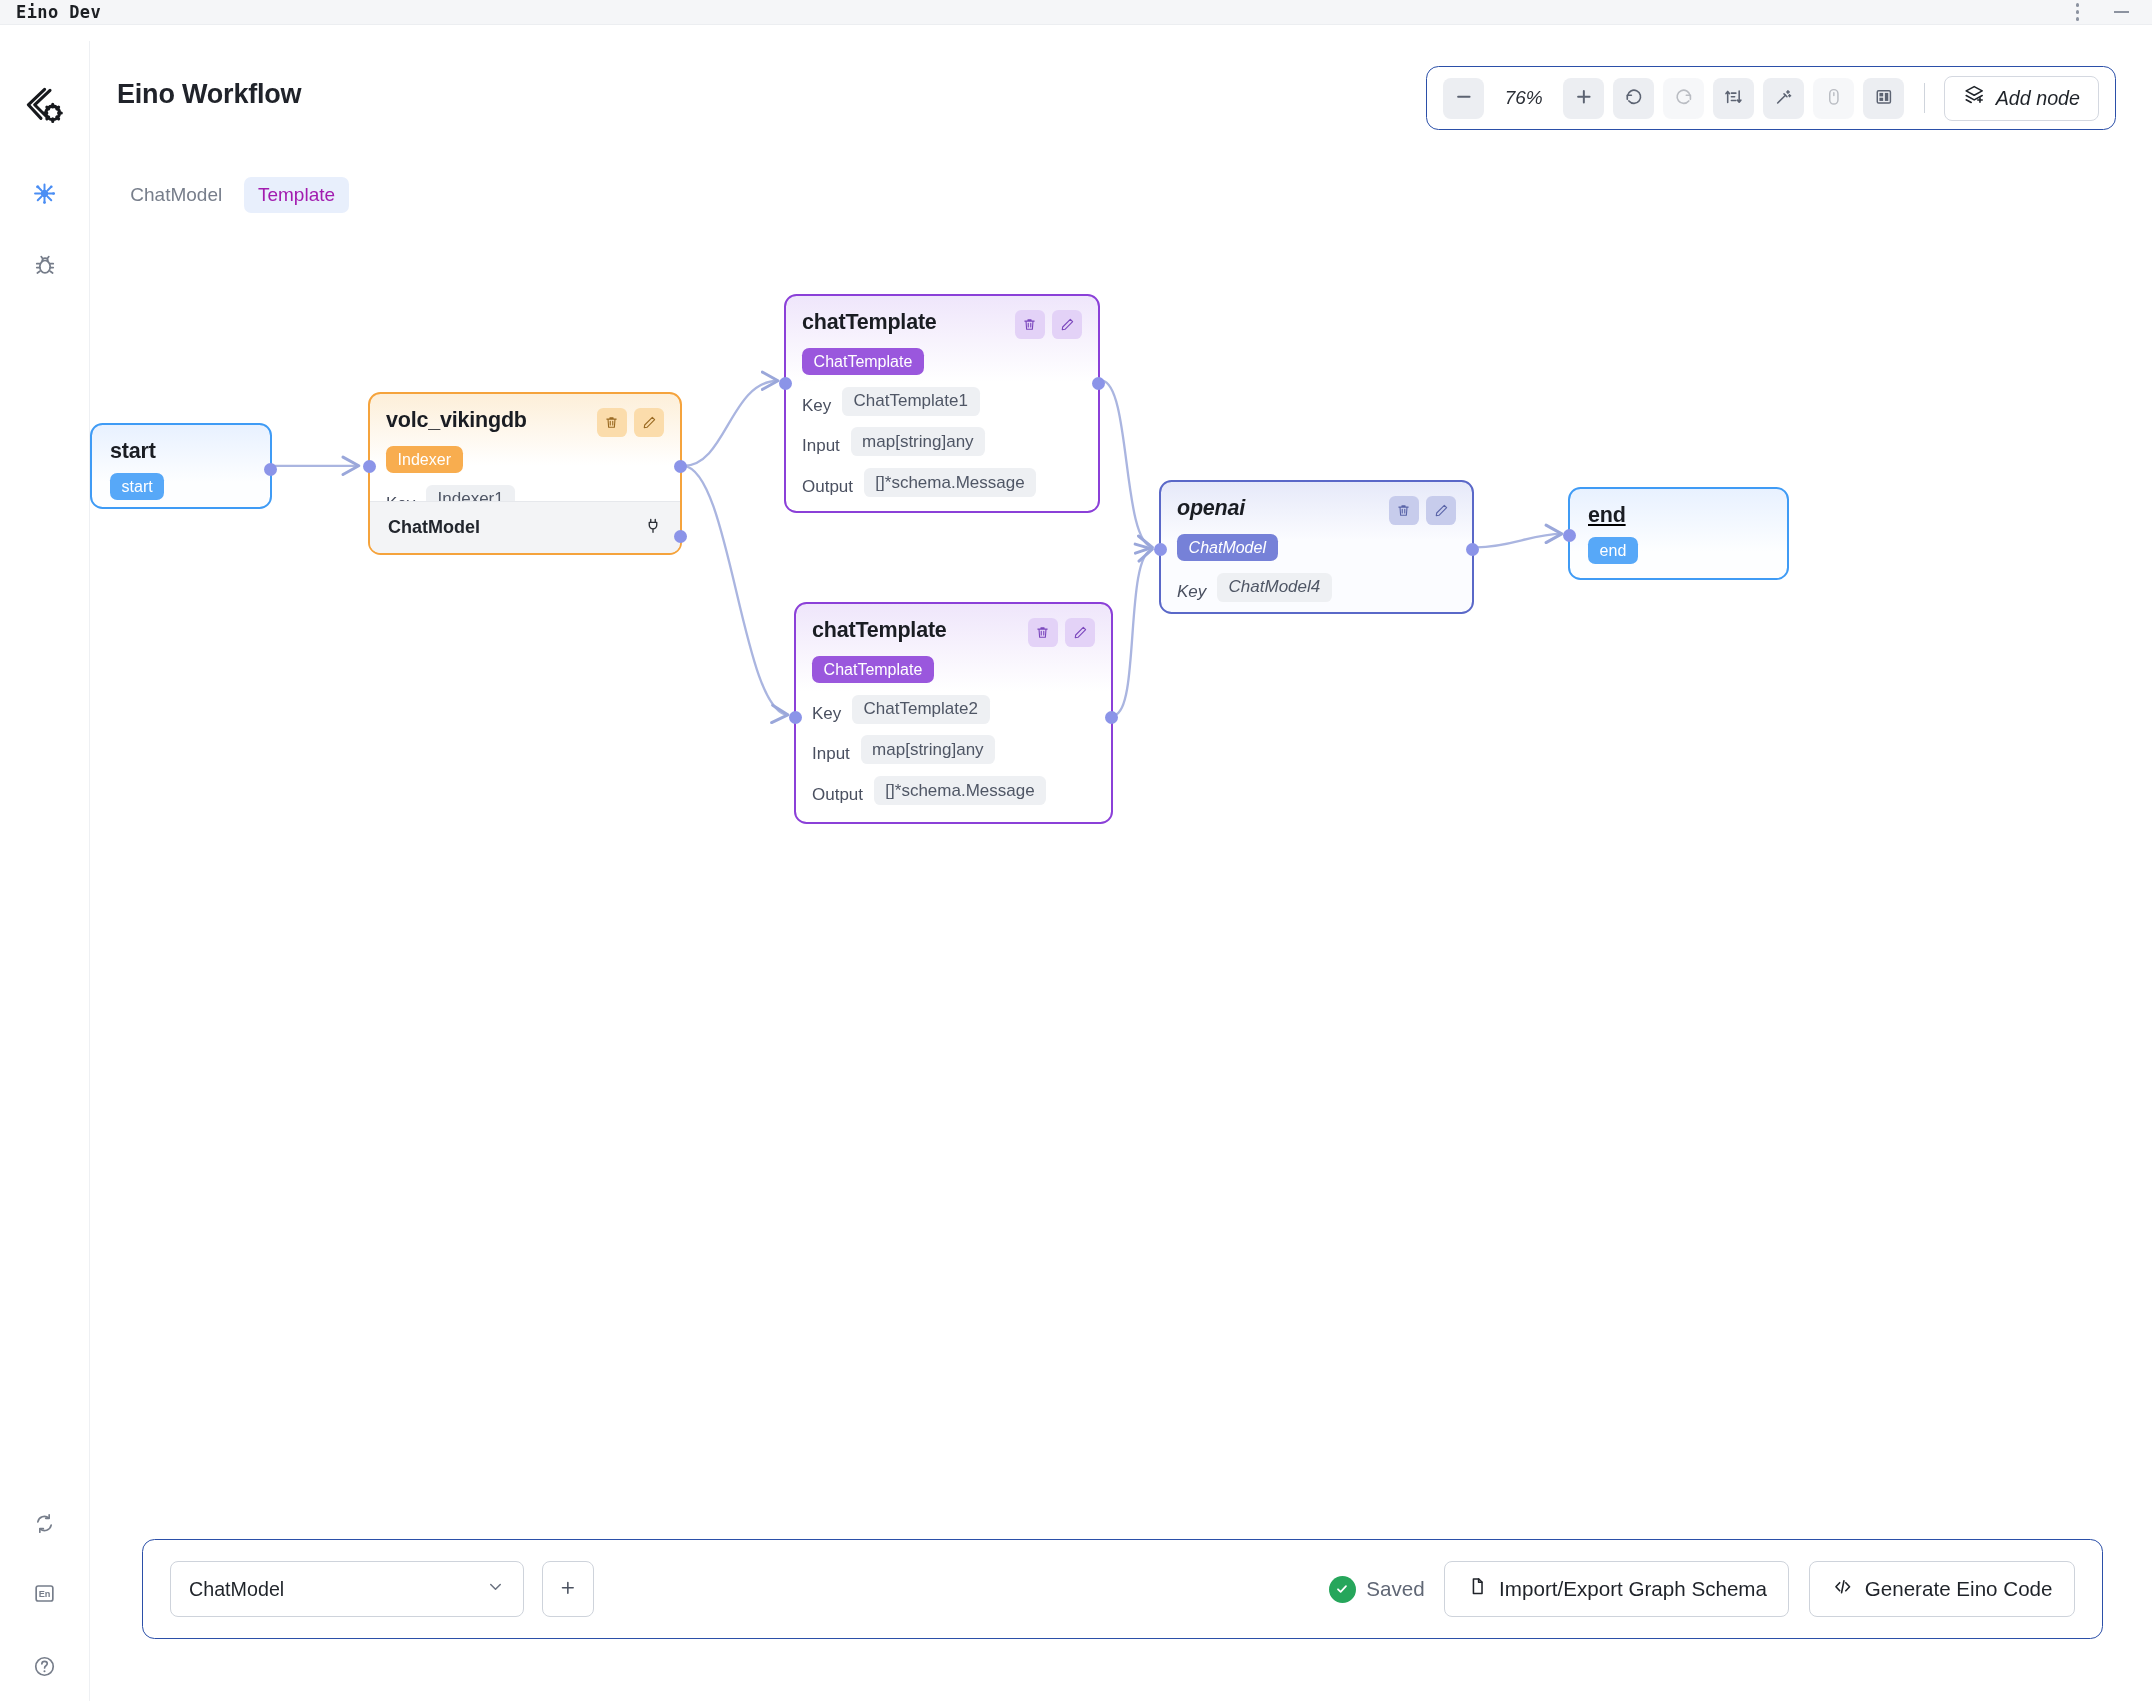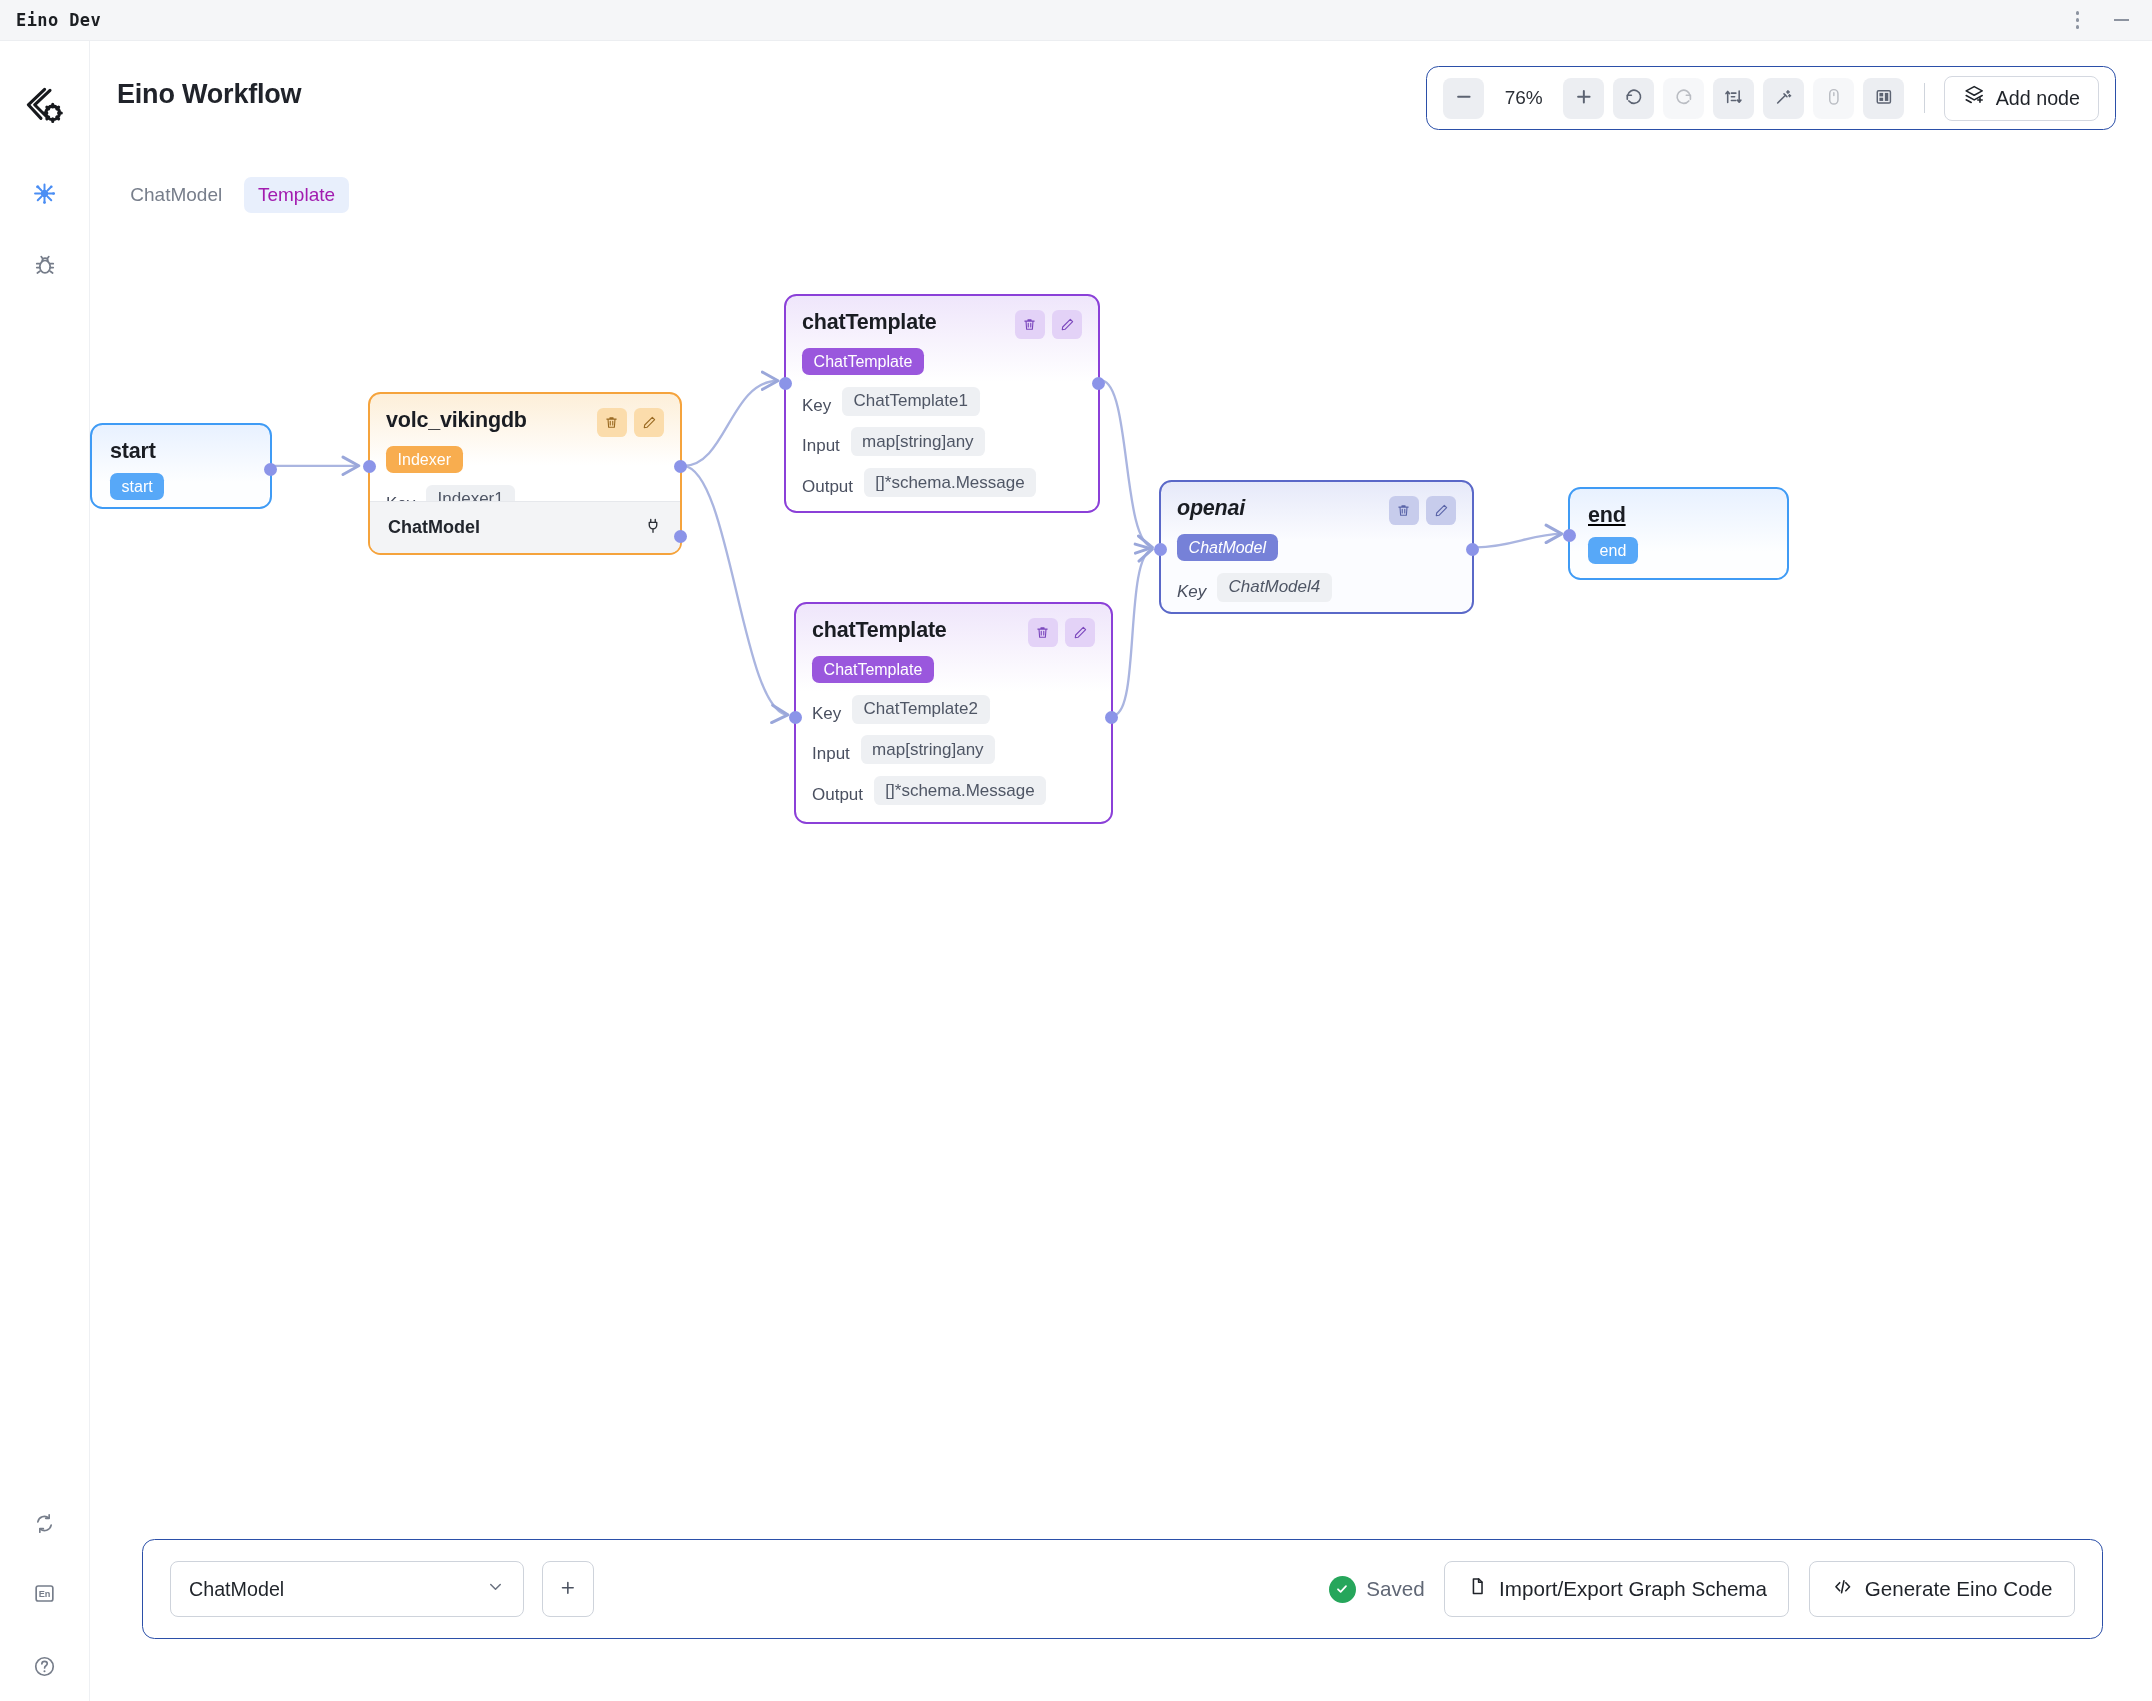--- a/index.html
+++ b/index.html
@@ -5,21 +5,21 @@
   * { box-sizing: border-box; margin: 0; padding: 0; }
   html, body {
     width: 2153px; height: 1702px;
     background: #ffffff;
     font-family: "Liberation Sans", sans-serif;
     overflow: hidden;
   }
 
   
   .titlebar {
-    position: absolute; left: 0; top: 0; width: 2153px; height: 41px;
+    position: absolute; left: 0; top: 0; width: 2153px; height: 25px;
     background: #f5f6f8;
     border-bottom: 0.9px solid #eceef1;
     display: flex; align-items: center;
   }
   .titlebar-title {
     font-family: "DejaVu Sans Mono", monospace;
     font-size: 17px; font-weight: 700; color: #1c1f23;
     margin-left: 16px; letter-spacing: 0.4px;
   }
   .titlebar-right {
@@ -58,21 +58,21 @@
     font-size: 19px; color: #777e8b; padding: 7.2px 14.3px; border-radius: 7.2px;
     cursor: pointer; white-space: nowrap;
   }
   .tab.active { background: #e8effc; color: #a21caf; }
 
   
   .toolbar {
     position: absolute; right: 36px; top: 66px;
     height: 64px; border: 1.8px solid #2b4fa8; border-radius: 12.5px;
     background: #ffffff; display: flex; align-items: center;
-    padding: 0 16px; gap: 9px;
+    padding: 0 16px; gap: 9px; font-style: italic;
   }
   .tb-btn {
     width: 41px; height: 41px; border-radius: 8px; background: #eceef2;
     display: flex; align-items: center; justify-content: center; cursor: pointer;
     color: #5c6372;
   }
   .tb-btn.disabled { opacity: .42; }
   .tb-zoom { font-size: 19px; color: #2b2f36; padding: 0 9px; min-width: 61px; text-align: center; }
   .tb-sep { width: 0.9px; height: 30px; background: #cfd4dc; margin: 0 10.7px; }
   .tb-add {

